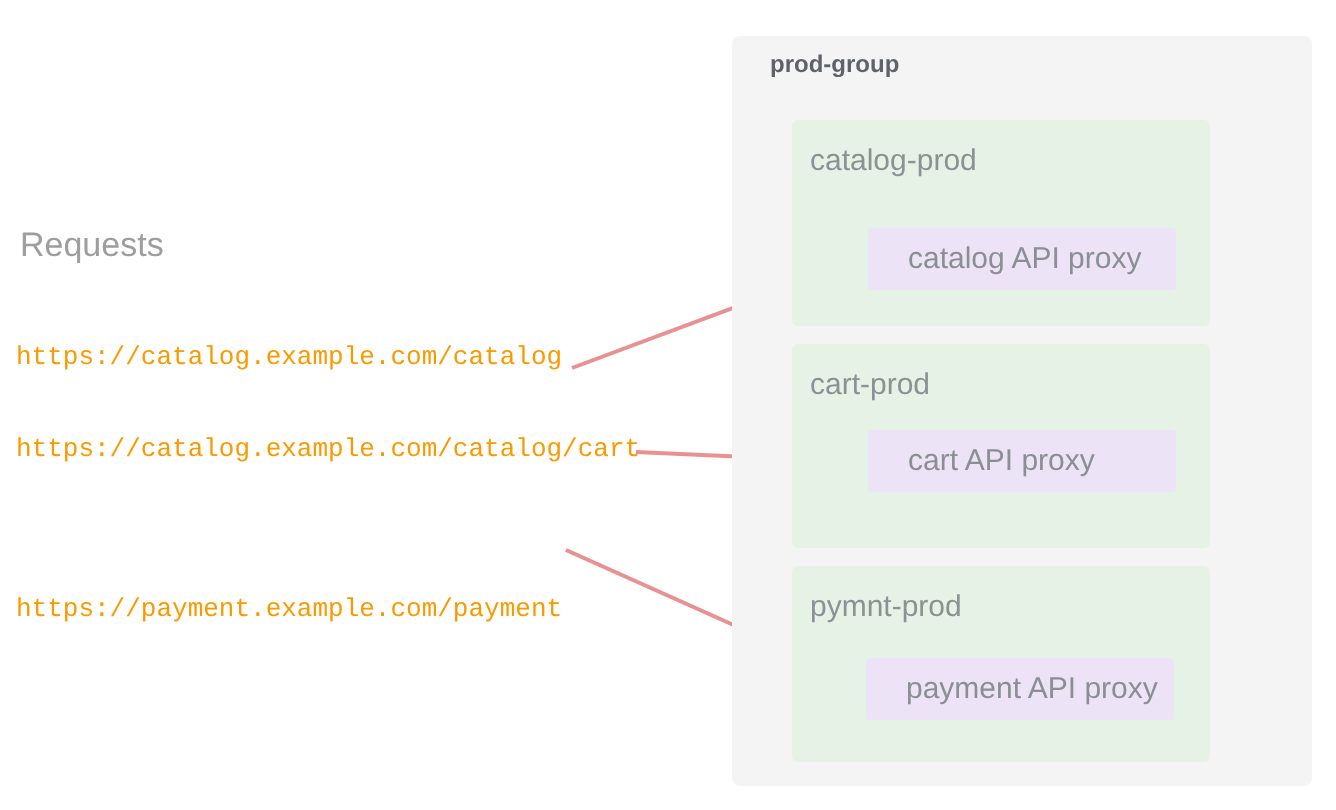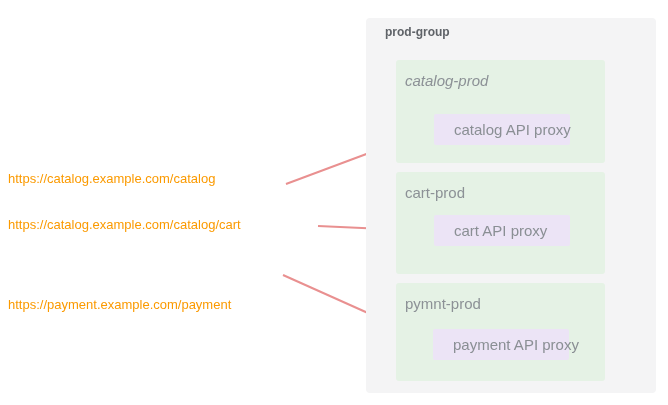--- a/index.html
+++ b/index.html
@@ -21,71 +21,72 @@
     position:relative;overflow:hidden;
   }
   .canvas{position:absolute;inset:0;width:668px;height:405px;}
 
   .requests-label{
     position:absolute;left:10px;top:112px;
     font-size:17px;line-height:21px;color:var(--requests-color);
   }
   .url{
     position:absolute;left:8px;
-    font-family:Liberation Sans, sans-serif;
+    font-family:Liberation Mono, monospace;
     font-size:13px;line-height:15px;color:var(--url-color);
     white-space:nowrap;
   }
   .url-1{top:171px;}
   .url-2{top:217px;}
   .url-3{top:265px;margin-top:32px;}
 
   .prod-group{
     position:absolute;left:366px;top:18px;width:290px;height:375px;
     background:var(--group-bg);border-radius:4px;
   }
   .prod-group-title{
     position:absolute;left:385px;top:25px;
     font-size:12px;font-weight:bold;color:var(--group-title);
   }
 
   .env{
     position:absolute;left:396px;width:209px;
     background:var(--env-bg);border-radius:3px;
   }
-  .env-1{top:60px;height:103px;font-style:italic;}
+  .env-1{top:60px;height:103px;}
   .env-2{top:172px;height:102px;}
   .env-3{top:283px;height:98px;}
   .env-label{
     position:absolute;left:9px;top:12px;
     font-size:15px;color:var(--env-label);
   }
 
   .proxy{
-    position:absolute;width:136px;height:31px;
+    position:absolute;width:154px;height:31px;
     background:var(--proxy-bg);border-radius:2px;
   }
   .proxy-1{left:434px;top:114px;}
   .proxy-2{left:434px;top:215px;text-align:center;}
   .proxy-3{left:433px;top:329px;text-align:right;}
   .proxy-label{
     position:absolute;left:20px;top:0;
     font-size:15px;line-height:31px;color:var(--proxy-label);
     white-space:nowrap;
   }
 
   .arrows{position:absolute;left:0;top:0;width:668px;height:405px;pointer-events:none;}
   .arrow-line{stroke:var(--arrow-color);stroke-width:2;fill:none;}
   .arrow-head{fill:var(--arrow-color);}
 </style>
 </head>
 <body>
 
 <div class="canvas">
 
+  <div class="requests-label">Requests</div>
 
   <div class="url url-1">https://catalog.example.com/catalog</div>
   <div class="url url-2">https://catalog.example.com/catalog/cart</div>
   <div class="url url-3">https://payment.example.com/payment</div>
 
   <svg class="arrows" viewBox="0 0 668 405" xmlns="http://www.w3.org/2000/svg">
     <defs>
       <marker id="ah" markerUnits="userSpaceOnUse" markerWidth="14" markerHeight="10" viewBox="0 0 14 10" refX="11" refY="5" orient="auto">
         <path class="arrow-head" d="M0,0 L14,5 L0,10 Z"></path>
       </marker>

